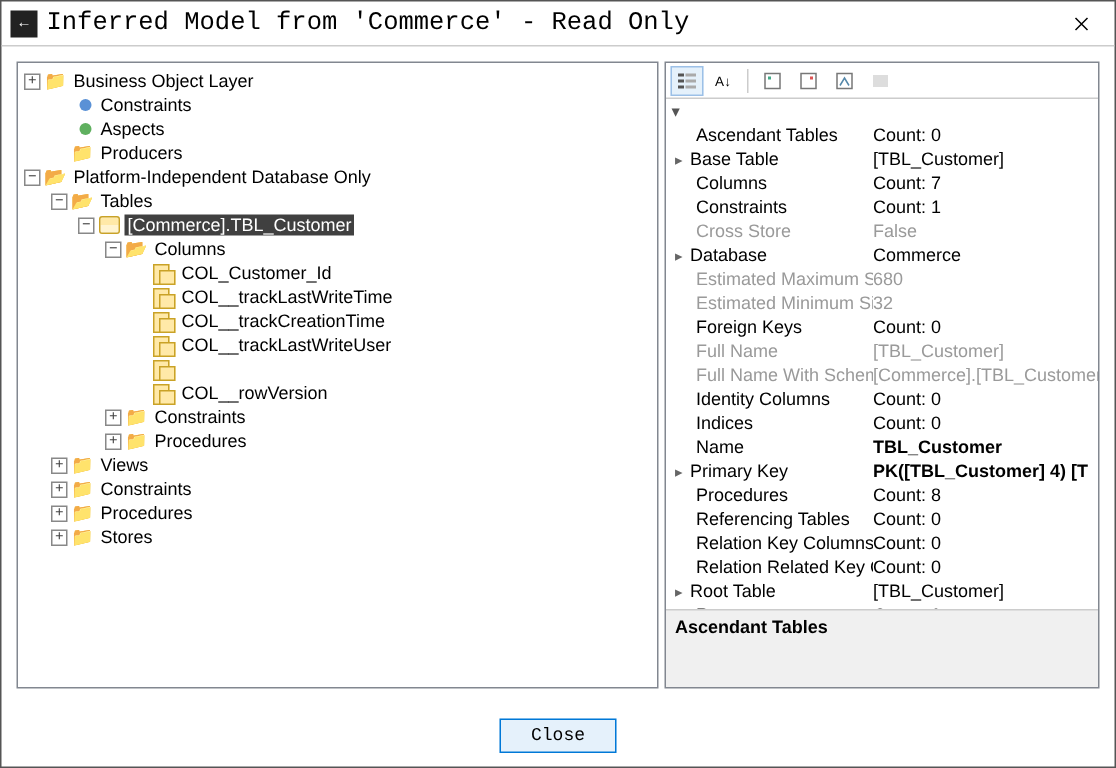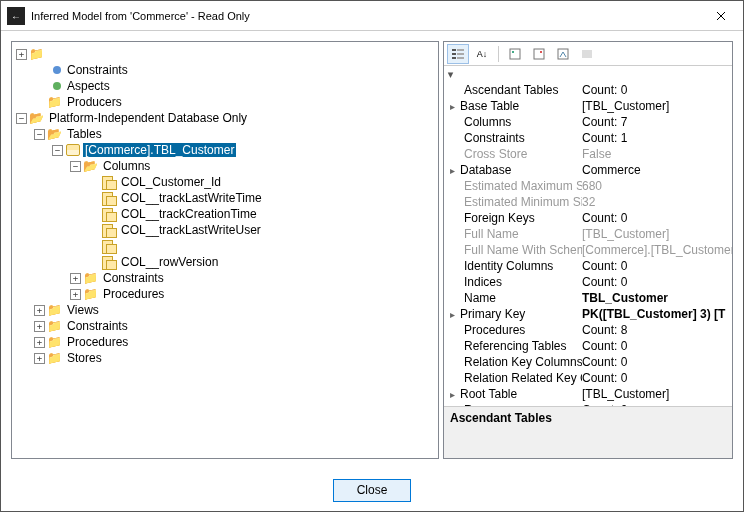--- a/index.html
+++ b/index.html
@@ -1,20 +1,20 @@
 <!DOCTYPE html>
 <html><head>
 <meta charset="utf-8">
 <style>
   * { box-sizing: border-box; }
   html, body { margin: 0; padding: 0; font-family: "Segoe UI", Tahoma, sans-serif; font-size: 12px; color: #000; background: #fff; }
   .window { width: 744px; height: 512px; border: 1px solid #555; display: flex; flex-direction: column; position: relative; }
   .titlebar { height: 30px; display: flex; align-items: center; padding: 0 0 0 6px; border-bottom: 1px solid #ccc; }
   .title-icon { width: 18px; height: 18px; background: #222; display: flex; align-items: center; justify-content: center; color: #fff; font-size: 10px; margin-right: 6px; }
-  .title-text { flex: 1; font-size: 11px; }
+  .title-text { flex: 1; font-size: 17px; font-family: Liberation Mono, monospace; }
   .close-btn { width: 44px; height: 29px; display: flex; align-items: center; justify-content: center; font-size: 14px; cursor: default; }
   .body { flex: 1; display: flex; padding: 10px; gap: 4px; overflow: hidden; }
   .panel { border: 1px solid #828790; background: #fff; overflow: auto; }
   .left { flex: 1; padding: 4px 2px; }
   .right { width: 290px; display: flex; flex-direction: column; }
   .tree { font-size: 12px; }
   .tree ul { list-style: none; margin: 0; padding-left: 18px; }
   .tree > ul { padding-left: 2px; }
   .tree li { white-space: nowrap; }
   .node { display: flex; align-items: center; height: 16px; gap: 2px; }
@@ -22,21 +22,21 @@
   .exp.empty { border: none; }
   .ico { width: 16px; height: 14px; display: inline-flex; align-items: center; justify-content: center; font-size: 12px; }
   .folder { color: #e6b844; text-shadow: 0 0 0 #f0c24b; }
   .dot-blue { width: 8px; height: 8px; border-radius: 50%; background: #5a91d6; margin-left: 3px; }
   .dot-green { width: 8px; height: 8px; border-radius: 50%; background: #5fb05f; margin-left: 3px; }
   .col-ico { display: inline-block; width: 14px; height: 12px; position: relative; }
   .col-ico::before { content: ""; position: absolute; left: 0; top: 0; width: 9px; height: 12px; border: 1px solid #c9a227; background: #ffe9a8; }
   .col-ico::after { content: ""; position: absolute; left: 4px; top: 4px; width: 9px; height: 8px; border: 1px solid #c9a227; background: #ffe9a8; }
   .tbl-ico { display: inline-block; width: 14px; height: 12px; border: 1px solid #c9a227; background: linear-gradient(to bottom,#ffe9a8 50%,#fff4d1 50%); border-radius: 2px; }
   .lbl { padding: 0 2px; }
-  .sel { background: #0369a1; color: #fff; }
+  .sel { background: #404040; color: #fff; }
   .toolbar { height: 24px; border-bottom: 1px solid #ccc; display: flex; align-items: center; padding: 0 3px; gap: 2px; }
   .tbtn { width: 22px; height: 20px; display: flex; align-items: center; justify-content: center; border: 1px solid transparent; font-size: 11px; cursor: default; }
   .tbtn.active { border: 1px solid #9cc0e7; background: #e5f1fb; }
   .tbtn.disabled { color: #bbb; }
   .tbtn svg { display: block; }
   .tsep { width: 1px; height: 16px; background: #ccc; margin: 0 3px; }
   .grid { flex: 1; overflow: auto; font-size: 12px; position: relative; }
   .grid-row { display: flex; height: 16px; align-items: center; }
   .grid-row .gcol1 { width: 138px; padding-left: 20px; white-space: nowrap; overflow: hidden; }
   .grid-row .gcol2 { flex: 1; white-space: nowrap; overflow: hidden; }
@@ -44,21 +44,21 @@
   .cat-row { background: #fff; }
   .cat-exp { position: absolute; left: 2px; width: 9px; height: 9px; display: inline-flex; align-items: center; justify-content: center; font-size: 11px; color: #555; }
   .row-chev { display: inline-block; width: 10px; margin-left: -14px; color: #666; font-size: 10px; }
   .faded { color: #9a9a9a; }
   .bold { font-weight: bold; }
   .desc { height: 52px; border-top: 1px solid #ccc; padding: 4px 6px; font-weight: bold; background: #f0f0f0; }
   .grid::-webkit-scrollbar, .left::-webkit-scrollbar { width: 16px; }
   .grid::-webkit-scrollbar-thumb, .left::-webkit-scrollbar-thumb { background: #c2c3c9; border: 1px solid #fff; }
   .grid::-webkit-scrollbar-track, .left::-webkit-scrollbar-track { background: #f0f0f0; }
   .footer { height: 42px; display: flex; align-items: center; justify-content: center; }
-  .btn { min-width: 78px; height: 23px; border: 1px solid #0078d7; background: #e5f1fb; cursor: default; font-family: Liberation Sans, sans-serif; font-size: 12px; }
+  .btn { min-width: 78px; height: 23px; border: 1px solid #0078d7; background: #e5f1fb; cursor: default; font-family: Liberation Mono, monospace; font-size: 12px; }
 </style>
 </head>
 <body>
 
 <div class="window">
   <div class="titlebar">
     <div class="title-icon">←</div>
     <div class="title-text">Inferred Model from 'Commerce' - Read Only</div>
     <div class="close-btn">
       <svg width="10" height="10" viewBox="0 0 10 10">
@@ -68,20 +68,21 @@
   </div>
 
   <div class="body">
     <div class="panel left">
       <div class="tree">
         <ul>
           <li>
             <div class="node">
                 <span class="exp">+</span>
                 <span class="ico folder">📁</span>
+                <span class="lbl">Business Object Layer</span>
               </div>
             <ul>
               <li>
                   <div class="node">
                     <span class="exp empty"></span>
                     <span class="ico">
                       <span class="dot-blue"></span>
                     </span>
                     <span class="lbl">Constraints</span>
                   </div>
@@ -338,21 +339,21 @@
           <div class="grid-row">
             <div class="gcol1"><span>Indices</span></div>
             <div class="gcol2">Count: 0</div>
           </div>
           <div class="grid-row">
             <div class="gcol1"><span>Name</span></div>
             <div class="gcol2 bold">TBL_Customer</div>
           </div>
           <div class="grid-row">
             <div class="gcol1"><span class="row-chev">▸</span><span>Primary Key</span></div>
-            <div class="gcol2 bold">PK([TBL_Customer] 3) [T</div>
+            <div class="gcol2 bold">PK([TBL_Customer] 4) [T</div>
           </div>
           <div class="grid-row">
             <div class="gcol1"><span>Procedures</span></div>
             <div class="gcol2">Count: 8</div>
           </div>
           <div class="grid-row">
             <div class="gcol1"><span>Referencing Tables</span></div>
             <div class="gcol2">Count: 0</div>
           </div>
           <div class="grid-row">

